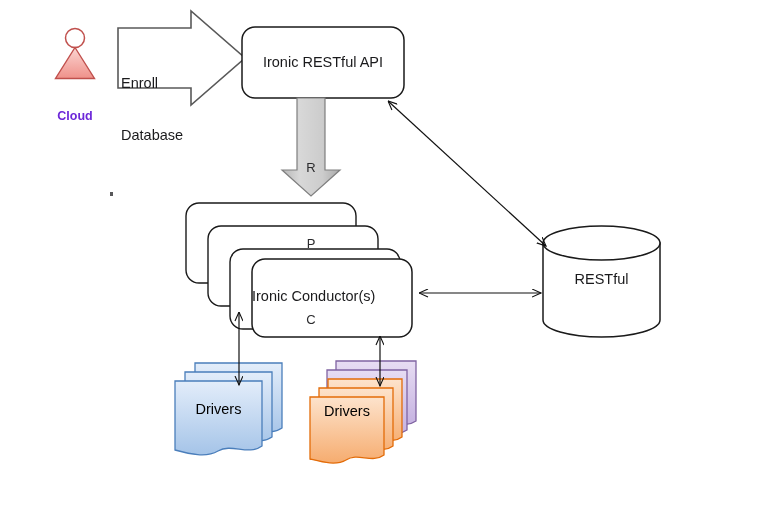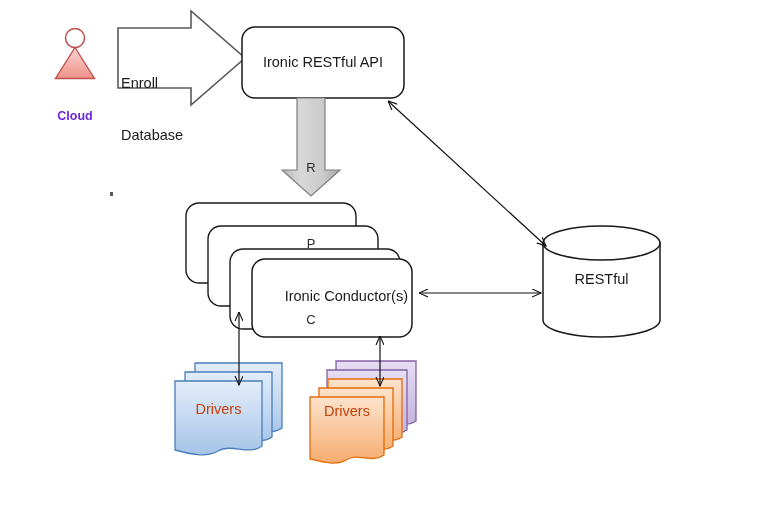--- a/index.html
+++ b/index.html
@@ -48,21 +48,21 @@
     color: #1a1a1c;
   }
   .lbl-rpc {
     font-size: 13px;
     text-align: center;
     color: #2b2b2d;
     line-height: 1.95;
   }
   .lbl-doc {
     font-size: 14.5px;
-    color: #c2410c;
+    color: #000000;
   }
   .dot-artifact {
     position: absolute;
     width: 3px;
     height: 4px;
     background: #58585a;
   }
 </style>
 </head>
 <body>
@@ -169,21 +169,21 @@
   </div>
 
   <div class="lbl lbl-node" style="left:242px; top:54px; width:162px; text-align:center;">Ironic RESTful API</div>
 
   <div class="lbl lbl-rpc" style="left:297px; top:104px; width:28px;">
     <div>R</div>
     <div>P</div>
     <div>C</div>
   </div>
 
-  <div class="lbl lbl-node" style="left:252px; top:288px; width:156px; text-align:right;">Ironic Conductor(s)</div>
+  <div class="lbl lbl-node" style="left:252px; top:288px; width:156px; text-align:left;">Ironic Conductor(s)</div>
 
   <div class="lbl lbl-node" style="left:543px; top:271px; width:117px; text-align:center;">RESTful</div>
 
   <div class="lbl lbl-doc" style="left:175px; top:401px; width:87px; text-align:center;">Drivers</div>
 
   <div class="lbl lbl-doc" style="left:310px; top:403px; width:74px; text-align:center;">Drivers</div>
 
   <div class="dot-artifact" style="left:110px; top:192px;"></div>
 
 </div>

